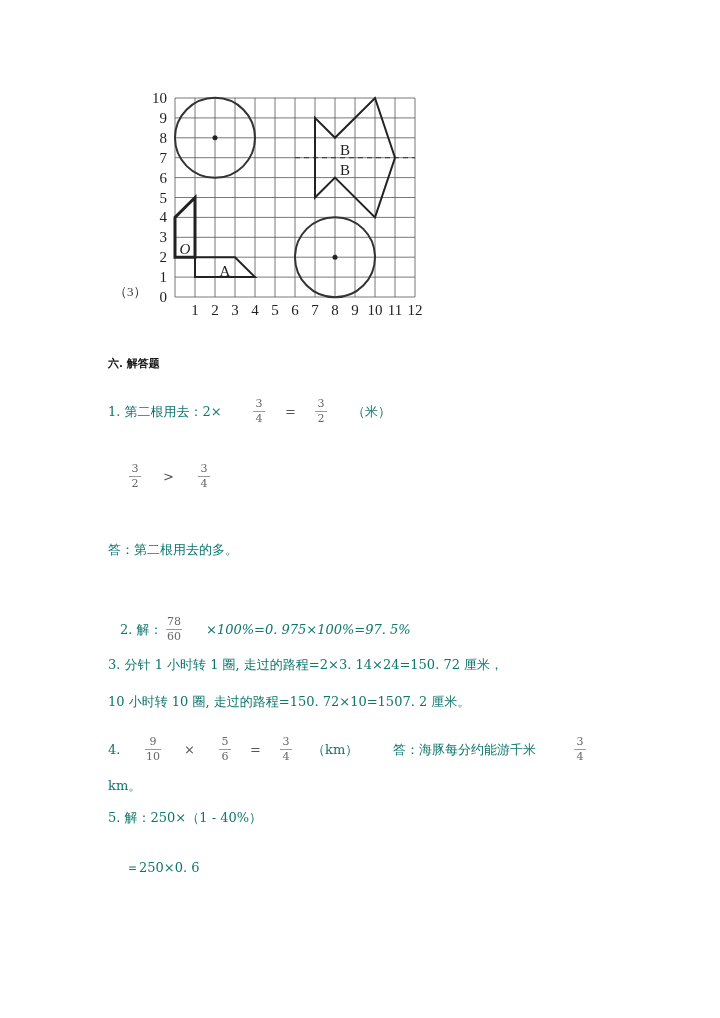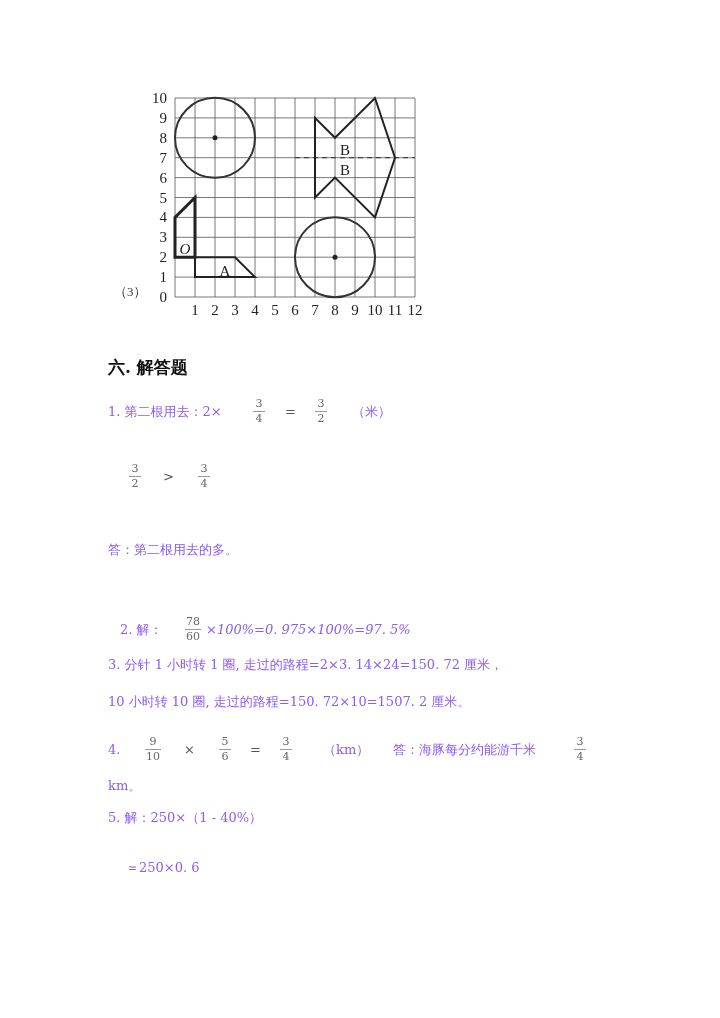--- a/index.html
+++ b/index.html
@@ -1,20 +1,20 @@
 <!DOCTYPE html>
 <html><head>
   <meta charset="utf-8">
   <style>
     html, body { margin: 0; padding: 0; background: #ffffff; }
     body { width: 720px; height: 1018px; position: relative; overflow: hidden;
            font-family: "DejaVu Serif", "Liberation Serif", serif; color: #222; }
     .abs { position: absolute; white-space: nowrap; }
-    .txt { font-size: 13px; line-height: 16px; color: #8b5cf6; }
-    .heading { font-size: 17px; font-weight: bold; color: #111; }
+    .txt { font-size: 13px; line-height: 16px; color: #0f766e; }
+    .heading { font-size: 11px; font-weight: bold; color: #111; }
     .frac { position: absolute; display: flex; flex-direction: column; align-items: center;
             font-size: 11px; line-height: 12px; color: #666; }
     .frac .bar { width: 12px; border-top: 1px solid #999; margin: 1px 0; }
     .frac.wide .bar { width: 16px; }
     .op { font-size: 13px; color: #555; }
     #diagram { position: absolute; left: 100px; top: 85px; }
     #diagram svg text { font-family: "Liberation Serif", "DejaVu Serif", serif; }
   </style>
 </head>
 <body>
@@ -110,21 +110,21 @@
   <div class="frac" style="left:198px; top:463px;">
     <span>3</span>
       <span class="bar"></span>
       <span>4</span>
   </div>
   <div class="abs txt" style="left:108px; top:542px;text-align:center;">答：第二根用去的多。</div>
 </div>
 
 <div>
   <div class="abs txt" style="left:120px; top:622px;">2. 解：</div>
-  <div class="frac wide" style="left:166px; top:616px;margin-left:19px;">
+  <div class="frac wide" style="left:166px; top:616px;">
     <span>78</span>
       <span class="bar"></span>
       <span>60</span>
   </div>
   <div class="abs txt" style="left:206px; top:622px;font-style:italic;">×100%=0. 975×100%=97. 5%</div>
 </div>
 
 <div>
   <div class="abs txt" style="left:108px; top:657px;">3. 分针 1 小时转 1 圈, 走过的路程=2×3. 14×24=150. 72 厘米，</div>
   <div class="abs txt" style="left:108px; top:694px;">10 小时转 10 圈, 走过的路程=150. 72×10=1507. 2 厘米。</div>
@@ -142,21 +142,21 @@
     <span>5</span>
       <span class="bar"></span>
       <span>6</span>
   </div>
   <div class="abs op" style="left:250px; top:742px;">=</div>
   <div class="frac" style="left:280px; top:736px;">
     <span>3</span>
       <span class="bar"></span>
       <span>4</span>
   </div>
-  <div class="abs txt" style="left:323px; top:742px;">（km）</div>
+  <div class="abs txt" style="left:312px; top:742px;">（km）</div>
   <div class="abs txt" style="left:393px; top:742px;">答：海豚每分约能游千米</div>
   <div class="frac" style="left:574px; top:736px;">
     <span>3</span>
       <span class="bar"></span>
       <span>4</span>
   </div>
   <div class="abs txt" style="left:108px; top:778px;">km。</div>
 </div>
 
 <div>

